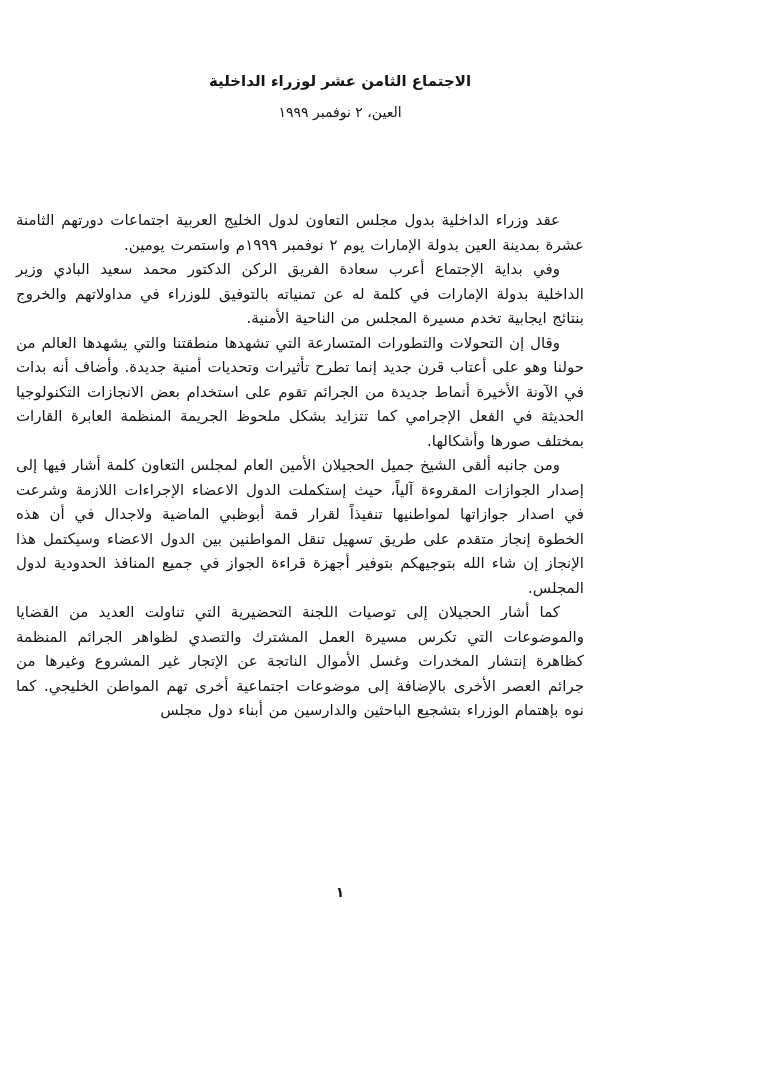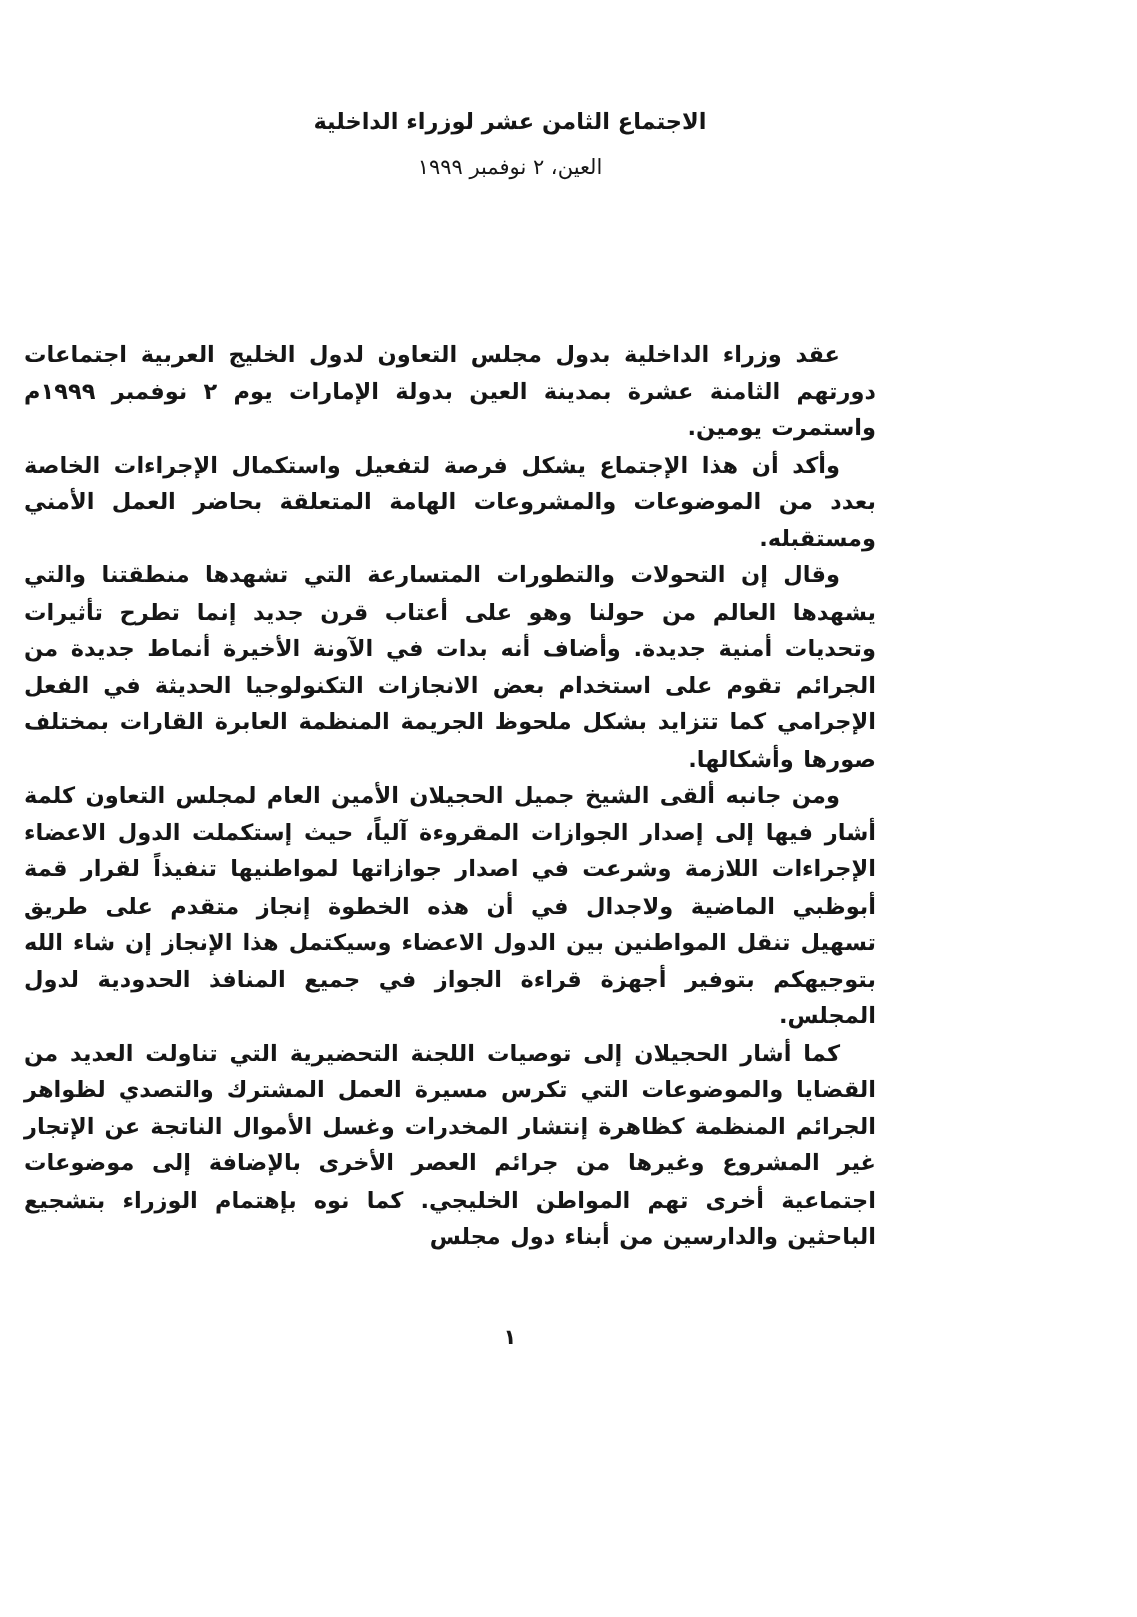--- a/index.html
+++ b/index.html
@@ -30,27 +30,26 @@
       letter-spacing: 0.2px;
       margin: 0;
     }
     .doc-subtitle {
       font-size: 14px;
       font-weight: normal;
       margin: 14px 0 0 0;
     }
     .doc-body {
       position: absolute;
-      top: 224px;
+      top: 208px;
       right: 96px;
       width: 568px;
       font-size: 15px;
       line-height: 24.5px;
       text-align: justify;
-      font-weight: bold;
     }
     .doc-body p {
       margin: 0;
       text-indent: 24px;
       word-spacing: 1px;
     }
     .page-number {
       position: absolute;
       top: 884px;
       left: 0;
@@ -65,21 +64,21 @@
 
 <div class="page" dir="rtl" lang="ar">
 
   <header class="doc-header">
     <h1 class="doc-title">الاجتماع الثامن عشر لوزراء الداخلية</h1>
     <h2 class="doc-subtitle">العين، ٢ نوفمبر ١٩٩٩</h2>
   </header>
 
   <main class="doc-body">
     <p>عقد وزراء الداخلية بدول مجلس التعاون لدول الخليج العربية اجتماعات دورتهم الثامنة عشرة بمدينة العين بدولة الإمارات يوم ٢ نوفمبر ١٩٩٩م واستمرت يومين.</p>
-    <p>وأكد أن هذا الإجتماع يشكل فرصة لتفعيل واستكمال الإجراءات الخاصة بعدد من الموضوعات والمشروعات الهامة المتعلقة بحاضر العمل الأمني ومستقبله.</p>
+    <p>وفي بداية الإجتماع أعرب سعادة الفريق الركن الدكتور محمد سعيد البادي وزير الداخلية بدولة الإمارات في كلمة له عن تمنياته بالتوفيق للوزراء في مداولاتهم والخروج بنتائج ايجابية تخدم مسيرة المجلس من الناحية الأمنية.</p>
     <p>وقال إن التحولات والتطورات المتسارعة التي تشهدها منطقتنا والتي يشهدها العالم من حولنا وهو على أعتاب قرن جديد إنما تطرح تأثيرات وتحديات أمنية جديدة. وأضاف أنه بدات في الآونة الأخيرة أنماط جديدة من الجرائم تقوم على استخدام بعض الانجازات التكنولوجيا الحديثة في الفعل الإجرامي كما تتزايد بشكل ملحوظ الجريمة المنظمة العابرة القارات بمختلف صورها وأشكالها.</p>
     <p>ومن جانبه ألقى الشيخ جميل الحجيلان الأمين العام لمجلس التعاون كلمة أشار فيها إلى إصدار الجوازات المقروءة آلياً، حيث إستكملت الدول الاعضاء الإجراءات اللازمة وشرعت في اصدار جوازاتها لمواطنيها تنفيذاً لقرار قمة أبوظبي الماضية ولاجدال في أن هذه الخطوة إنجاز متقدم على طريق تسهيل تنقل المواطنين بين الدول الاعضاء وسيكتمل هذا الإنجاز إن شاء الله بتوجيهكم بتوفير أجهزة قراءة الجواز في جميع المنافذ الحدودية لدول المجلس.</p>
     <p>كما أشار الحجيلان إلى توصيات اللجنة التحضيرية التي تناولت العديد من القضايا والموضوعات التي تكرس مسيرة العمل المشترك والتصدي لظواهر الجرائم المنظمة كظاهرة إنتشار المخدرات وغسل الأموال الناتجة عن الإتجار غير المشروع وغيرها من جرائم العصر الأخرى بالإضافة إلى موضوعات اجتماعية أخرى تهم المواطن الخليجي. كما نوه بإهتمام الوزراء بتشجيع الباحثين والدارسين من أبناء دول مجلس</p>
   </main>
 
   <div class="page-number">١</div>
 
 </div>
 
 </body></html>

